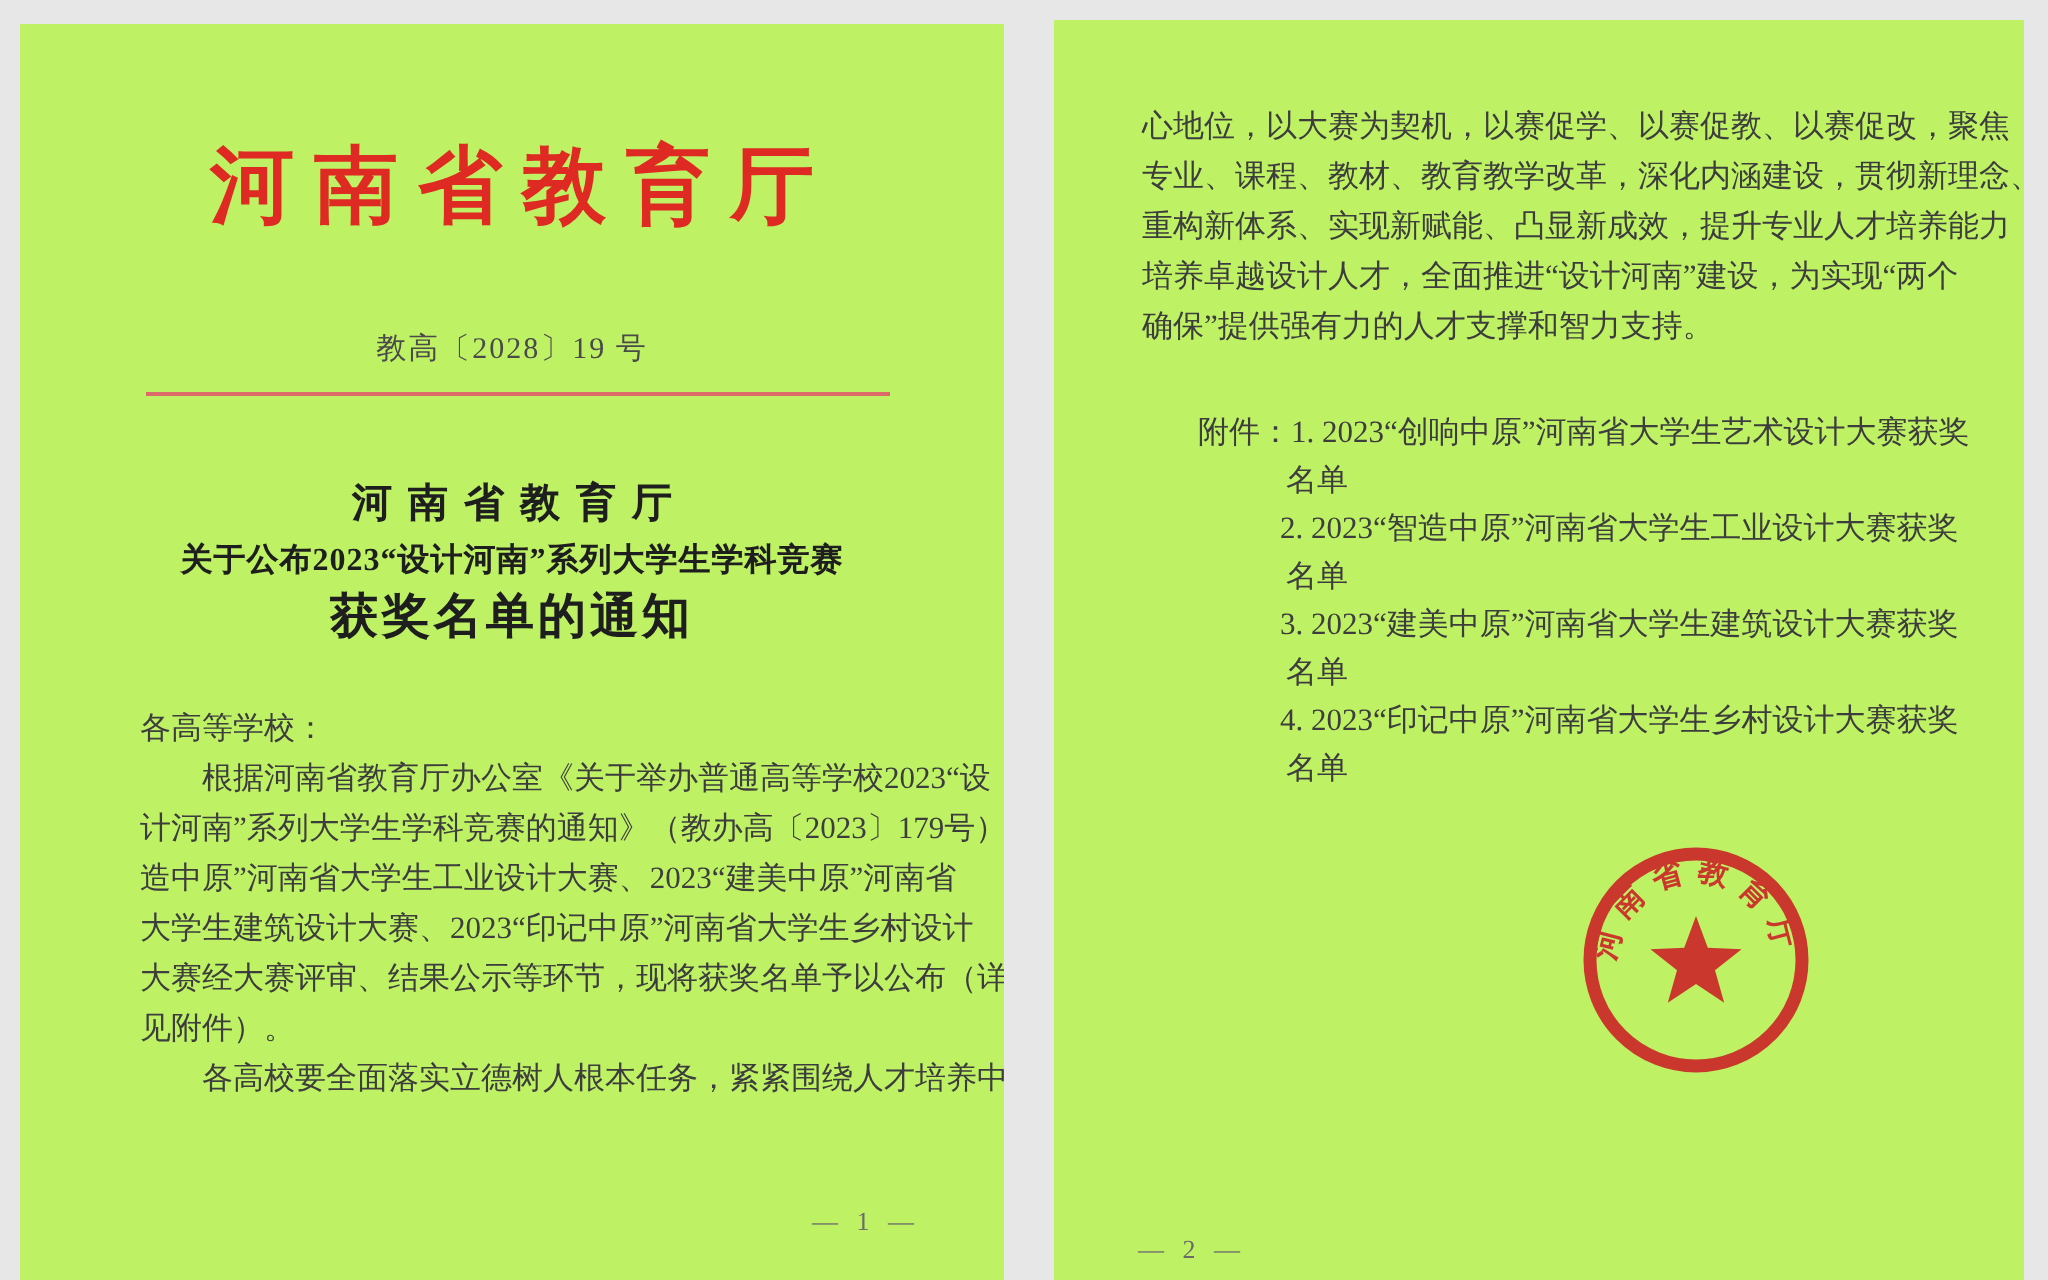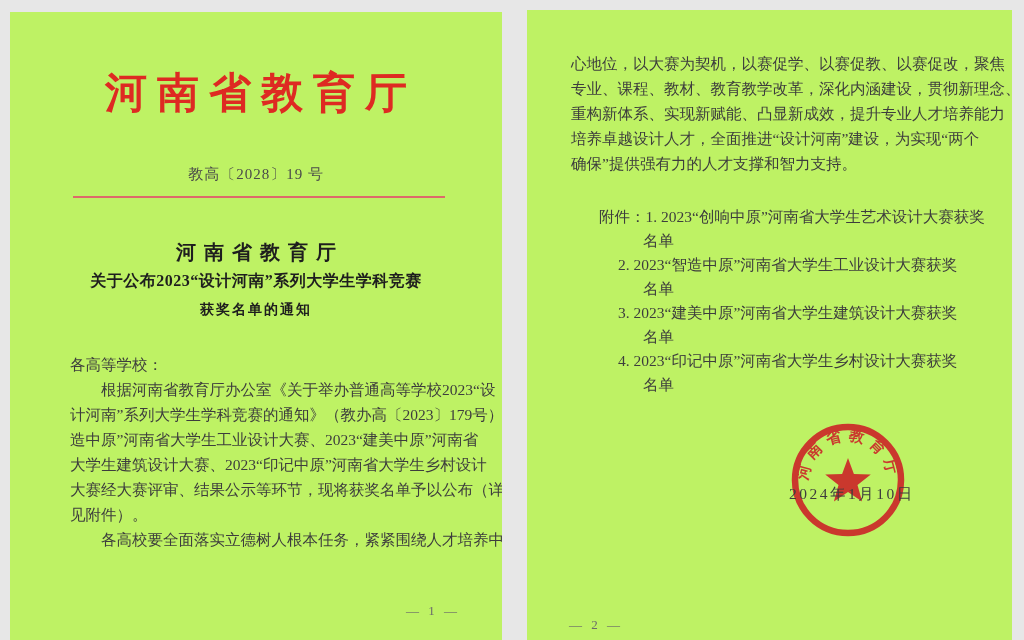--- a/index.html
+++ b/index.html
@@ -23,21 +23,21 @@
     font-size:15px;color:#4a4a4a;letter-spacing:1px;
   }
   .divider{
     position:absolute;top:184px;left:63px;width:372px;height:2px;
     background:#dd6a6a;
   }
   .title{position:absolute;top:227px;left:0;right:0;text-align:center;
     color:#1e1e1e;font-weight:bold;white-space:nowrap;}
   .title .t1{font-size:20px;letter-spacing:8px;padding-left:8px;line-height:27px;}
   .title .t2{font-size:16px;letter-spacing:0.5px;line-height:29px;text-align:center;}
-  .title .t3{font-size:14px;letter-spacing:2px;line-height:29px;}
+  .title .t3{font-size:24px;letter-spacing:2px;line-height:29px;}
 
   .body1{
     position:absolute;top:340px;left:60px;width:404px;
     font-size:15.5px;line-height:25px;color:#3d3d3d;white-space:nowrap;
   }
   .indent{text-indent:31px;}
 
   .pagenum{position:absolute;font-size:13px;color:#6b6b6b;letter-spacing:3px;white-space:nowrap;}
   .pn1{top:591px;left:396px;}
   .pn2{top:607px;left:42px;}
@@ -45,21 +45,21 @@
   
   .body2{
     position:absolute;top:41px;left:44px;width:424px;
     font-size:15.5px;line-height:25px;color:#3d3d3d;white-space:nowrap;
   }
   .attach{
     position:absolute;top:195px;left:44px;
     font-size:15.5px;line-height:24px;color:#3d3d3d;white-space:nowrap;
   }
   .att-first{margin-left:28px;}
-  .att-num{margin-left:47px;}
+  .att-num{margin-left:69px;}
   .att-cont{margin-left:72px;}
 
   .date{
     position:absolute;top:474px;left:262px;z-index:3;
     font-size:15.5px;letter-spacing:2.5px;color:#3d3d3d;white-space:nowrap;
   }
   .seal{
     position:absolute;top:410px;left:261px;width:120px;height:120px;
     z-index:2;opacity:0.92;
   }
@@ -103,21 +103,20 @@
         <div class="line att-first">附件：1. 2023“创响中原”河南省大学生艺术设计大赛获奖</div>
         <div class="line att-cont">名单</div>
         <div class="line att-num">2. 2023“智造中原”河南省大学生工业设计大赛获奖</div>
         <div class="line att-cont">名单</div>
         <div class="line att-num">3. 2023“建美中原”河南省大学生建筑设计大赛获奖</div>
         <div class="line att-cont">名单</div>
         <div class="line att-num">4. 2023“印记中原”河南省大学生乡村设计大赛获奖</div>
         <div class="line att-cont">名单</div>
       </div>
 
-    <div class="date">2024年1月10日</div>
 
     <svg class="seal" viewBox="0 0 120 120">
       <circle cx="60" cy="60" r="53" fill="none" stroke="#cc2929" stroke-width="6.5"></circle>
       <polygon fill="#cc2929" points="60,38 65.9,53.9 82.8,54.6 69.5,65.1 74.1,81.4 60,72 45.9,81.4 50.5,65.1 37.2,54.6 54.1,53.9"></polygon>
       <path id="sealArc" d="M 22 73 A 40 40 0 1 1 98 73" fill="none"></path>
       <text font-size="15" font-weight="bold" fill="#cc2929" letter-spacing="6">
         <textPath href="#sealArc" xlink:href="#sealArc" startOffset="50%" text-anchor="middle">河南省教育厅</textPath>
       </text>
     </svg>
 

